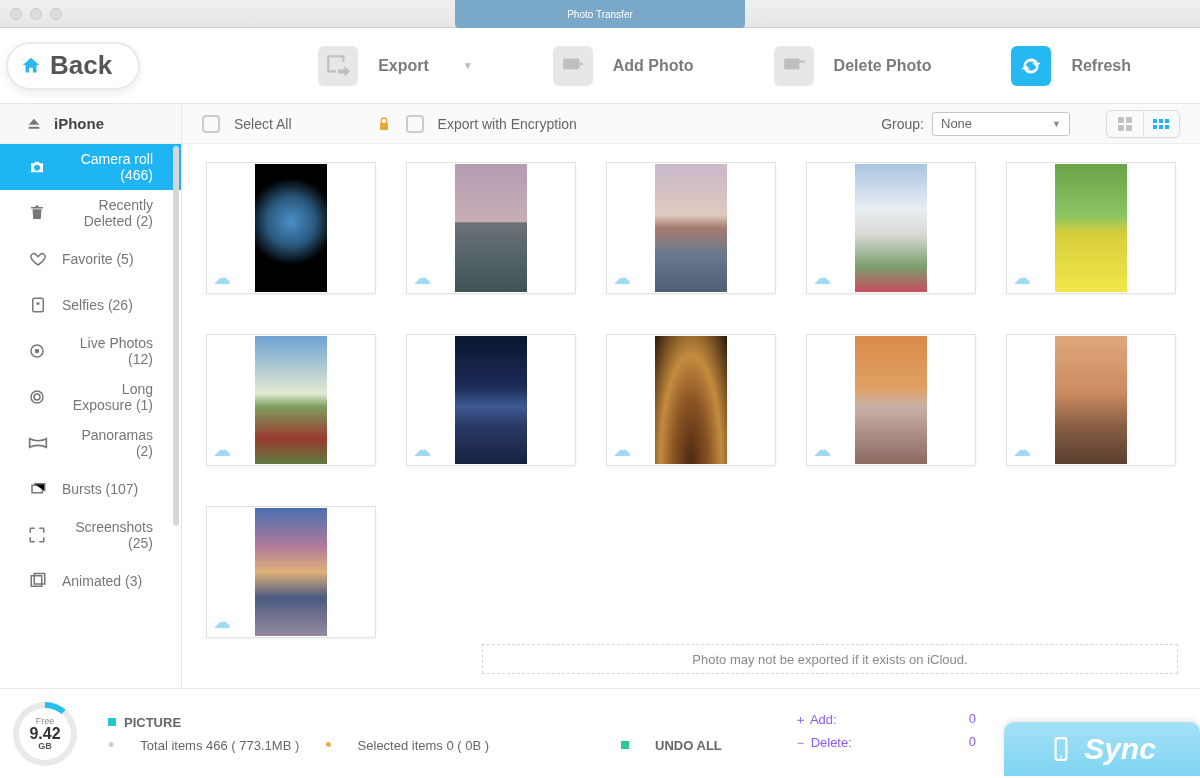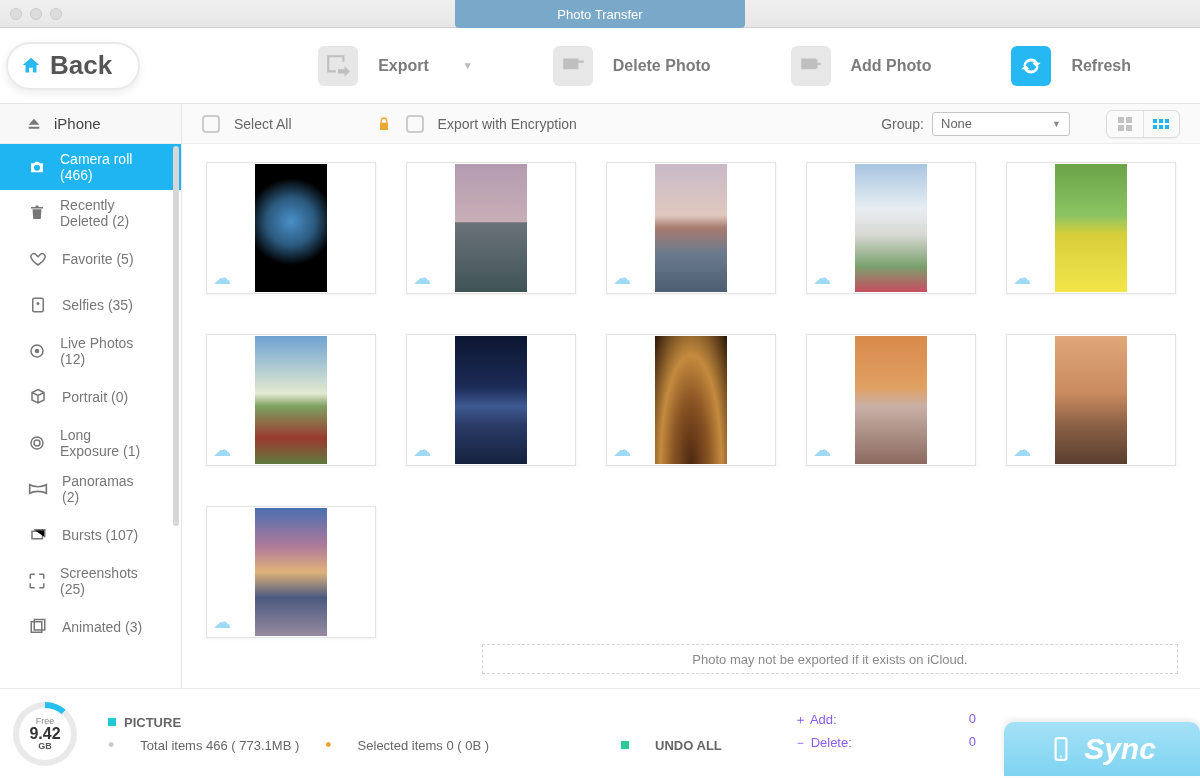--- a/index.html
+++ b/index.html
@@ -2,39 +2,39 @@
 <html><head>
 <meta charset="utf-8">
 <style>
 * { box-sizing: border-box; margin: 0; padding: 0; font-family: -apple-system, BlinkMacSystemFont, "Segoe UI", Helvetica, Arial, sans-serif; }
 body { width: 1200px; height: 778px; background: #fff; overflow: hidden; }
 
 
 .titlebar { height: 28px; background: linear-gradient(#f0f0f0,#e6e6e6); display:flex; align-items:center; padding-left:10px; position:relative; border-bottom:1px solid #d0d0d0;}
 .traffic { display:flex; gap:8px; }
 .dot { width:12px; height:12px; border-radius:50%; background:#dcdcdc; border:1px solid #cacaca;}
-.title-pill { position:absolute; left:455px; top:0; height:28px; width:290px; background:#7aa8c9; color:#fff; display:flex; align-items:center; justify-content:center; font-size:13px; border-radius:0 0 4px 4px; }
+.title-pill { position:absolute; left:455px; top:0; height:28px; width:290px; background:#7aa8c9; color:#fff; display:flex; align-items:center; justify-content:center; font-size:10px; border-radius:0 0 4px 4px; }
 
 
 .toolbar { height:76px; display:flex; align-items:center; border-bottom:1px solid #e4e4e4; background:#fff; }
 .back-btn { margin:0 18px 0 6px; height:48px; padding:0 26px 0 12px; border:2px solid #e9e9e9; border-radius:26px; display:flex; align-items:center; gap:8px; box-shadow:0 3px 8px rgba(0,0,0,0.08); cursor:pointer;}
 .back-btn .home { width:22px; height:22px; }
 .back-btn .lbl { font-size:26px; font-weight:700; color:#555;}
 .tool { display:flex; align-items:center; gap:20px; margin-right:80px; color:#7b7b7b; font-size:16px; cursor:pointer;font-weight:bold;}
 .tool .ibox { width:40px; height:40px; border-radius:6px; display:flex; align-items:center; justify-content:center; background:#e7e7e7;}
 .tool.refresh .ibox{ background:#25b8f3;}
 .chev { margin-left:14px; color:#bbb; font-size:10px;}
 
 
 .main { display:flex; height:584px; }
 .sidebar { width:270px; border-right:1px solid #e6e6e6; display:flex; flex-direction:column; }
-.sb-head { height:40px; display:flex; align-items:center; gap:12px; padding:0 26px; color:#444; font-weight:400; font-size:15px; border-bottom:1px solid #eee; background:#f8f8f8;}
+.sb-head { height:40px; display:flex; align-items:center; gap:12px; padding:0 26px; color:#444; font-weight:700; font-size:15px; border-bottom:1px solid #eee; background:#f8f8f8;}
 .sb-list { flex:1; overflow:auto; position:relative; }
 .sb-scroll { position:absolute; right:2px; top:2px; width:6px; height:380px; background:#d7d7d7; border-radius:3px;}
-.sb-item { height:46px; display:flex; align-items:center; gap:14px; padding:0 28px; color:#777; font-size:14px; cursor:pointer;}
+.sb-item { height:46px; display:flex; align-items:center; gap:14px; padding:0 28px; color:#777; font-size:14px; cursor:pointer;text-align:right;}
 .sb-item.active{ background:#1eb5f2; color:#fff;}
 .sb-item .ic{ width:20px; height:20px; display:flex; align-items:center; justify-content:center; color:inherit;}
 
 .content { flex:1; display:flex; flex-direction:column; }
 .filterbar { height:40px; display:flex; align-items:center; padding:0 20px; gap:14px; border-bottom:1px solid #eee; background:#fafafa;}
 .cb { width:18px; height:18px; border:2px solid #ccc; border-radius:4px; cursor:pointer;}
 .flabel{ font-size:14px; color:#666;}
 .lock{ color:#eaa934; margin-left:70px;}
 .group-wrap { margin-left:auto; display:flex; align-items:center; gap:8px; color:#666; font-size:14px;}
 .group-sel { width:138px; height:24px; border:1px solid #c6c6c6; border-radius:3px; background:#fff; padding:0 8px; font-size:13px; display:flex; align-items:center; justify-content:space-between; cursor:pointer;}
@@ -117,34 +117,34 @@
           <path fill="#bfbfbf" d="M4 4h12v4h2V2H2v16h8v-2H4V4zm14 8l5 5-5 5v-3h-6v-4h6v-3z"></path>
         </svg>
     </span>
     <span>Export</span>
     <span class="chev">▼</span>
   </div>
 
   <div class="tool">
     <span class="ibox">
       <svg width="26" height="26" viewBox="0 0 24 24">
-          <path fill="#bfbfbf" d="M3 5h14v10H3V5zm13 2h6v2h-6z"></path>
-        </svg>
-    </span>
-    <span>Delete Photo</span>
+          <path fill="#bfbfbf" d="M3 5h18v12H3z" opacity="0"></path>
+          <path fill="#bfbfbf" d="M3 5h14v10H3V5zm15 4h3v2h-3v3h-2v-3h-3V9h3V6h2v3z"></path>
+        </svg>
+    </span>
+    <span>Add Photo</span>
   </div>
 
   <div class="tool">
     <span class="ibox">
       <svg width="26" height="26" viewBox="0 0 24 24">
-          <path fill="#bfbfbf" d="M3 5h18v12H3z" opacity="0"></path>
-          <path fill="#bfbfbf" d="M3 5h14v10H3V5zm15 4h3v2h-3v3h-2v-3h-3V9h3V6h2v3z"></path>
-        </svg>
-    </span>
-    <span>Add Photo</span>
+          <path fill="#bfbfbf" d="M3 5h14v10H3V5zm13 2h6v2h-6z"></path>
+        </svg>
+    </span>
+    <span>Delete Photo</span>
   </div>
 
   <div class="tool refresh" style="margin-right:0;">
     <span class="ibox">
       <svg width="26" height="26" viewBox="0 0 24 24">
           <path fill="#fff" d="M12 5a7 7 0 016.3 4H21l-4 4-4-4h2.2A5 5 0 007 12H5a7 7 0 017-7zm0 14a7 7 0 01-6.3-4H3l4-4 4 4H8.8A5 5 0 0017 12h2a7 7 0 01-7 7z"></path>
         </svg>
     </span>
     <span>Refresh</span>
   </div>
@@ -188,38 +188,30 @@
           </span>
         <span>Favorite (5)</span>
       </div>
       <div class="sb-item">
         <span class="ic">
             <svg width="18" height="18" viewBox="0 0 24 24">
               <rect x="5" y="3" width="14" height="18" rx="2" fill="none" stroke="currentColor" stroke-width="2"></rect>
               <circle cx="12" cy="10" r="2" fill="currentColor"></circle>
             </svg>
           </span>
-        <span>Selfies (35)</span>
+        <span>Selfies (26)</span>
       </div>
       <div class="sb-item">
         <span class="ic">
             <svg width="18" height="18" viewBox="0 0 24 24">
               <circle cx="12" cy="12" r="8" fill="none" stroke="currentColor" stroke-width="2"></circle>
               <circle cx="12" cy="12" r="3" fill="currentColor"></circle>
             </svg>
           </span>
         <span>Live Photos (12)</span>
-      </div>
-      <div class="sb-item">
-        <span class="ic">
-            <svg width="18" height="18" viewBox="0 0 24 24">
-              <path fill="none" stroke="currentColor" stroke-width="2" d="M12 2l8 4v10l-8 4-8-4V6zM4 6l8 4 8-4M12 10v10"></path>
-            </svg>
-          </span>
-        <span>Portrait (0)</span>
       </div>
       <div class="sb-item">
         <span class="ic">
             <svg width="18" height="18" viewBox="0 0 24 24">
               <circle cx="12" cy="12" r="8" fill="none" stroke="currentColor" stroke-width="2"></circle>
               <circle cx="12" cy="12" r="4" fill="none" stroke="currentColor" stroke-width="2"></circle>
             </svg>
           </span>
         <span>Long Exposure (1)</span>
       </div>

